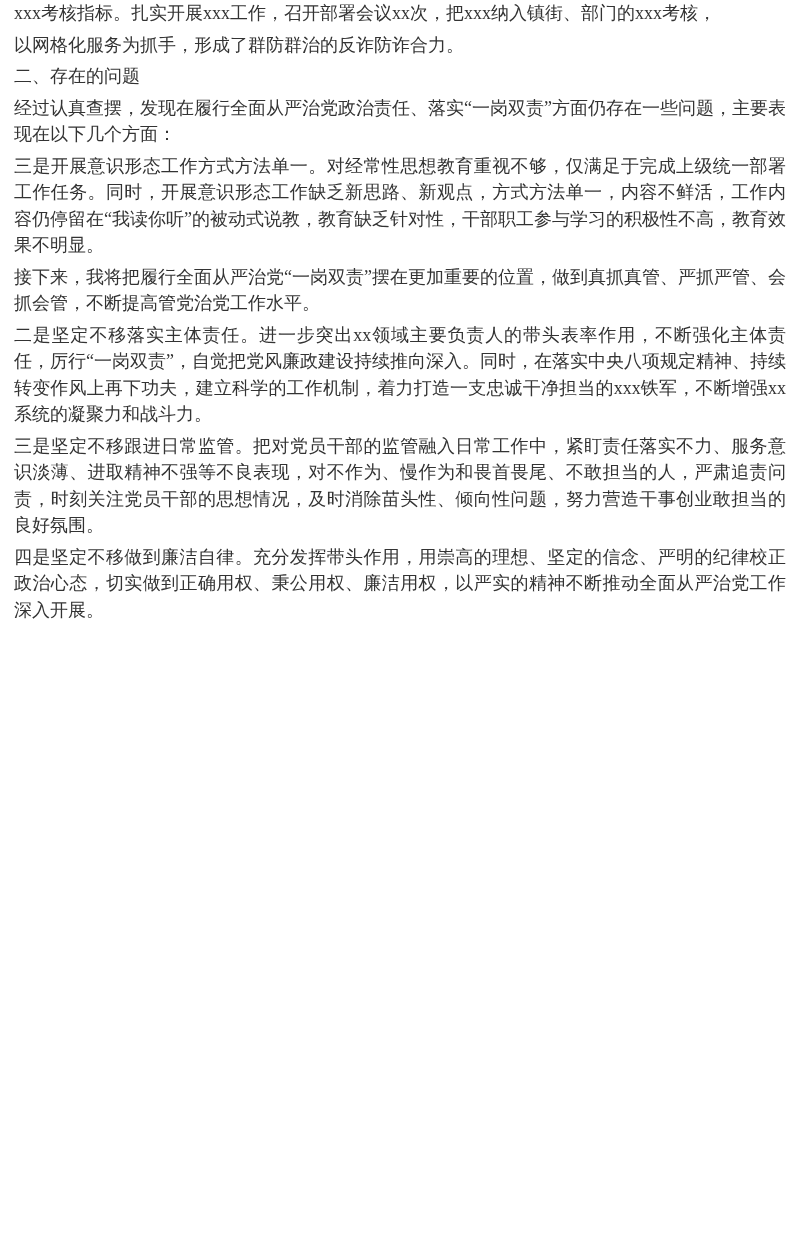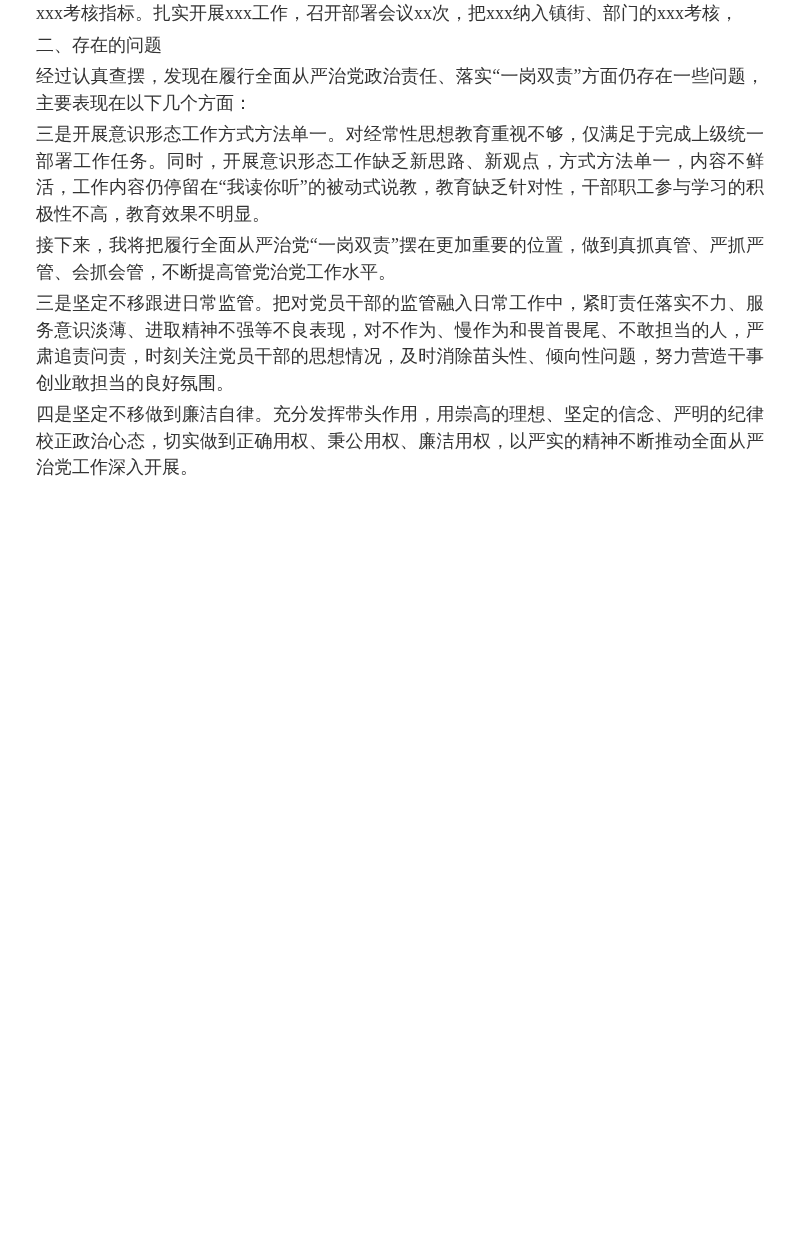--- a/index.html
+++ b/index.html
@@ -8,21 +8,21 @@
   }
   body {
     width: 800px;
     height: 1257px;
     background: #ffffff;
     overflow: hidden;
   }
   .doc {
     box-sizing: border-box;
     width: 800px;
-    padding: 0 36px;
+    padding: 0 14px;
     font-family: "Liberation Serif", "DejaVu Serif", serif;
     font-size: 18px;
     line-height: 26.5px;
     color: #333333;
     text-align: justify;
     text-justify: inter-ideograph;
     word-break: break-all;
   }
   .doc p {
     margin: 0 0 5px 0;
@@ -41,19 +41,21 @@
   }
   .gap-before-sm {
     margin-top: 7px;
   }
 </style>
 </head>
 <body>
 
 <div class="doc">
   <p class="cut-top gap-after">xxx考核指标。扎实开展xxx工作，召开部署会议xx次，把xxx纳入镇街、部门的xxx考核，</p>
+  <p>以网格化服务为抓手，形成了群防群治的反诈防诈合力。</p>
   <p class="gap-before-lg">二、存在的问题</p>
   <p>经过认真查摆，发现在履行全面从严治党政治责任、落实“一岗双责”方面仍存在一些问题，主要表现在以下几个方面：</p>
   <p>三是开展意识形态工作方式方法单一。对经常性思想教育重视不够，仅满足于完成上级统一部署工作任务。同时，开展意识形态工作缺乏新思路、新观点，方式方法单一，内容不鲜活，工作内容仍停留在“我读你听”的被动式说教，教育缺乏针对性，干部职工参与学习的积极性不高，教育效果不明显。</p>
   <p>接下来，我将把履行全面从严治党“一岗双责”摆在更加重要的位置，做到真抓真管、严抓严管、会抓会管，不断提高管党治党工作水平。</p>
+  <p>二是坚定不移落实主体责任。进一步突出xx领域主要负责人的带头表率作用，不断强化主体责任，厉行“一岗双责”，自觉把党风廉政建设持续推向深入。同时，在落实中央八项规定精神、持续转变作风上再下功夫，建立科学的工作机制，着力打造一支忠诚干净担当的xxx铁军，不断增强xx系统的凝聚力和战斗力。</p>
   <p>三是坚定不移跟进日常监管。把对党员干部的监管融入日常工作中，紧盯责任落实不力、服务意识淡薄、进取精神不强等不良表现，对不作为、慢作为和畏首畏尾、不敢担当的人，严肃追责问责，时刻关注党员干部的思想情况，及时消除苗头性、倾向性问题，努力营造干事创业敢担当的良好氛围。</p>
   <p>四是坚定不移做到廉洁自律。充分发挥带头作用，用崇高的理想、坚定的信念、严明的纪律校正政治心态，切实做到正确用权、秉公用权、廉洁用权，以严实的精神不断推动全面从严治党工作深入开展。</p>
 </div>
 
 </body></html>

